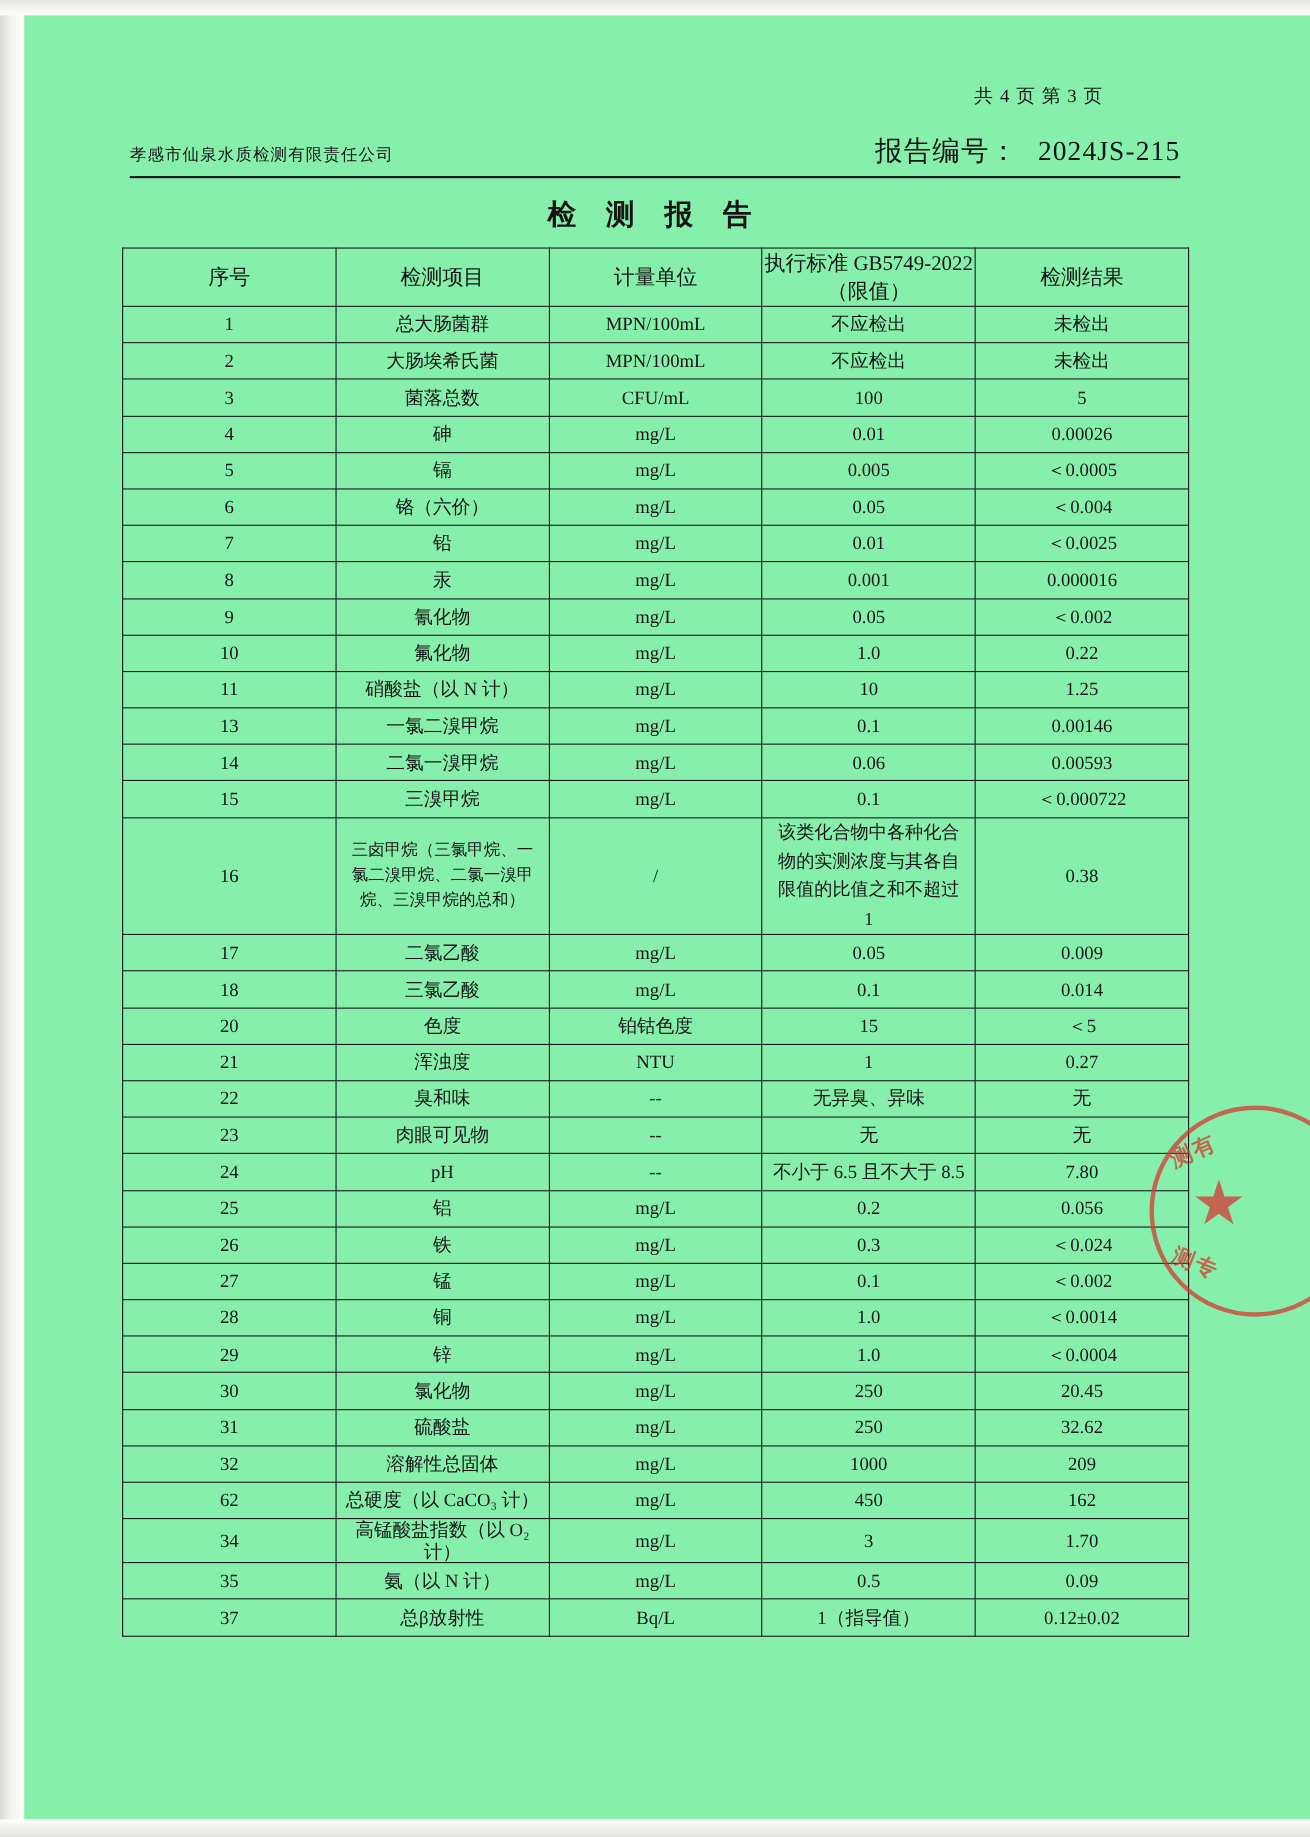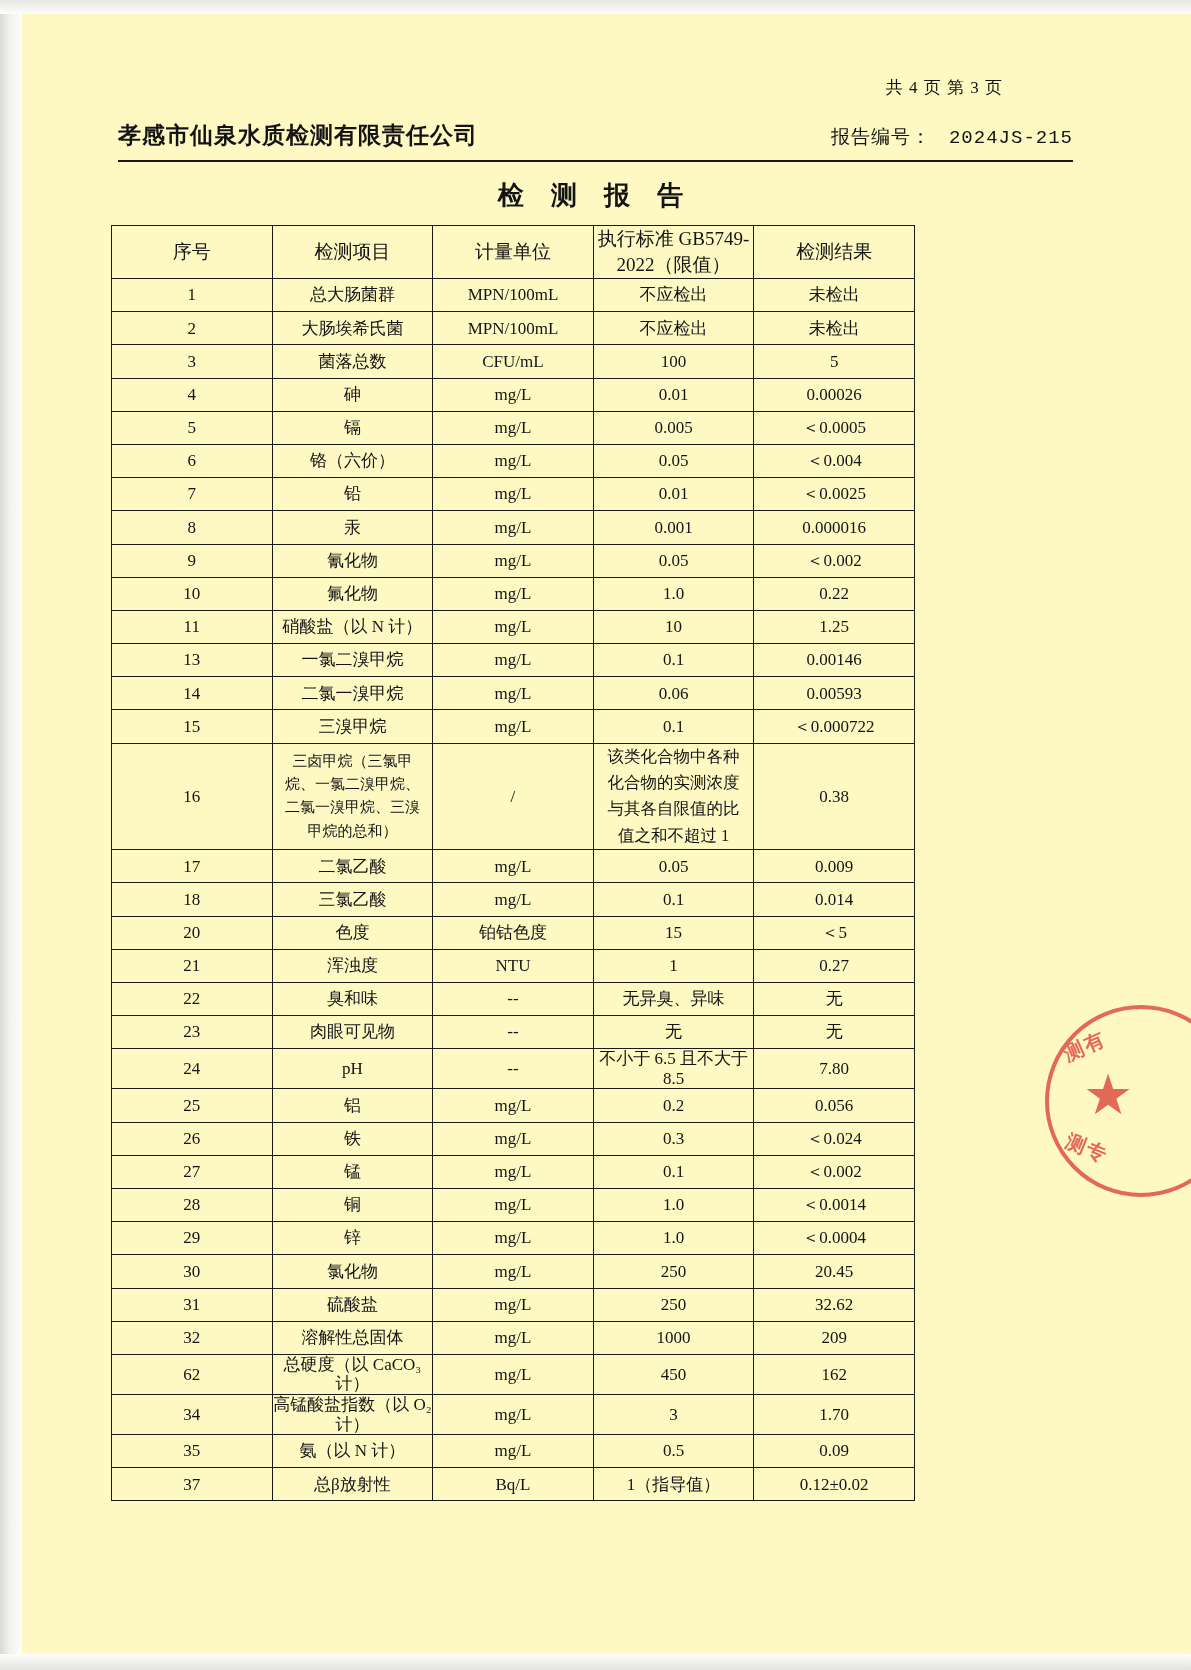--- a/index.html
+++ b/index.html
@@ -11,21 +11,21 @@
     width: 1191px;
     height: 1670px;
     position: relative;
     font-family: "Liberation Serif", serif;
     color: #141414;
     overflow: hidden;
   }
   .page {
     position: absolute;
     inset: 0;
-    background: #fef9c3;
+    background: #86efac;
   }
   .paper-edge-left {
     position: absolute;
     left: 0; top: 0; bottom: 0;
     width: 22px;
     background: linear-gradient(to right, #d8d8d4 0%, #f2f2ee 45%, #fdfdfb 100%);
   }
   .paper-edge-top {
     position: absolute;
     left: 0; right: 0; top: 0;
@@ -52,28 +52,28 @@
   .header-row {
     position: absolute;
     left: 118px;
     right: 118px;
     top: 120px;
     display: flex;
     align-items: baseline;
     justify-content: space-between;
   }
   .company-name {
-    font-size: 23px;
-    font-weight: bold;
+    font-size: 15px;
+    font-weight: normal;
     font-family: "Liberation Sans", sans-serif;
     letter-spacing: 1px;
   }
   .report-no {
-    font-size: 19px;
-    font-family: Liberation Mono, monospace;
+    font-size: 25px;
+    font-family: Liberation Serif, serif;
     letter-spacing: 1px;
     white-space: nowrap;
   }
   .report-no .label { margin-right: 18px; }
 
   .header-rule {
     position: absolute;
     left: 118px;
     right: 118px;
     top: 160px;
@@ -89,21 +89,21 @@
     font-size: 26px;
     font-weight: bold;
     font-family: "Liberation Sans", sans-serif;
     letter-spacing: 10px;
   }
 
   table.results {
     position: absolute;
     left: 111px;
     top: 225px;
-    width: 804px;
+    width: 970px;
     border-collapse: collapse;
     table-layout: fixed;
   }
   table.results th, table.results td {
     border: 1.2px solid #1a1a1a;
     text-align: center;
     vertical-align: middle;
     font-family: "Liberation Serif", serif;
     padding: 0;
   }

